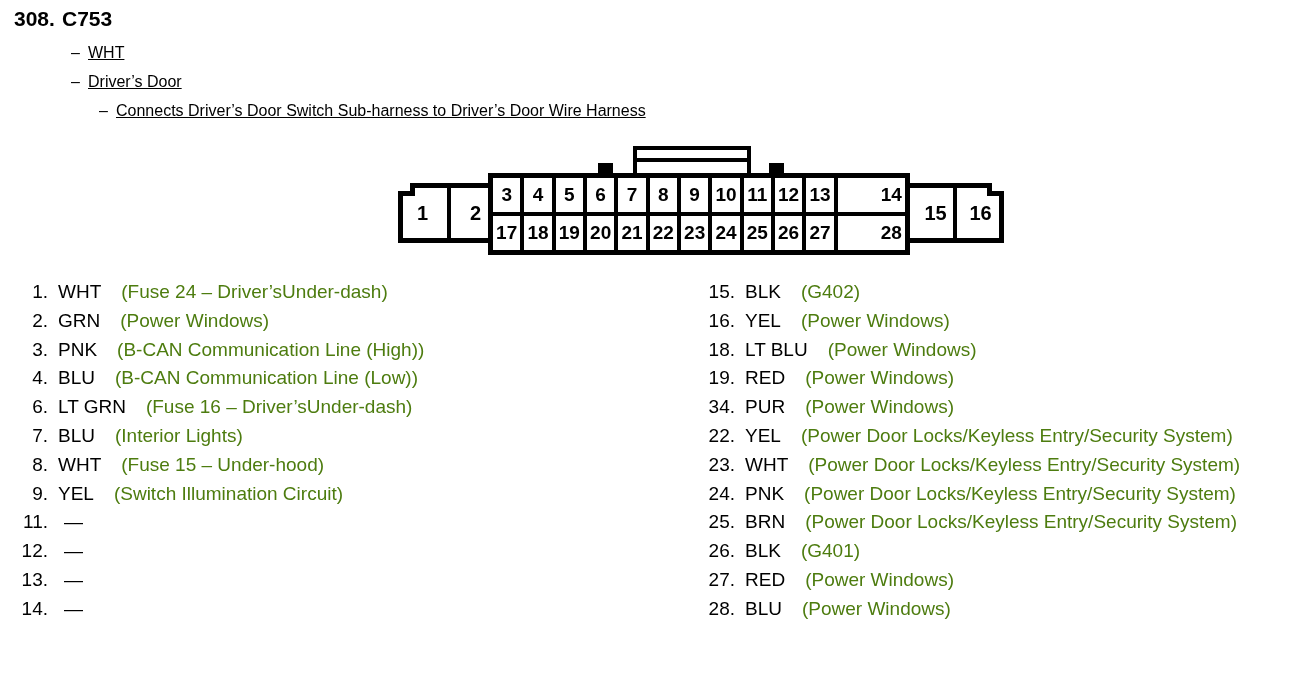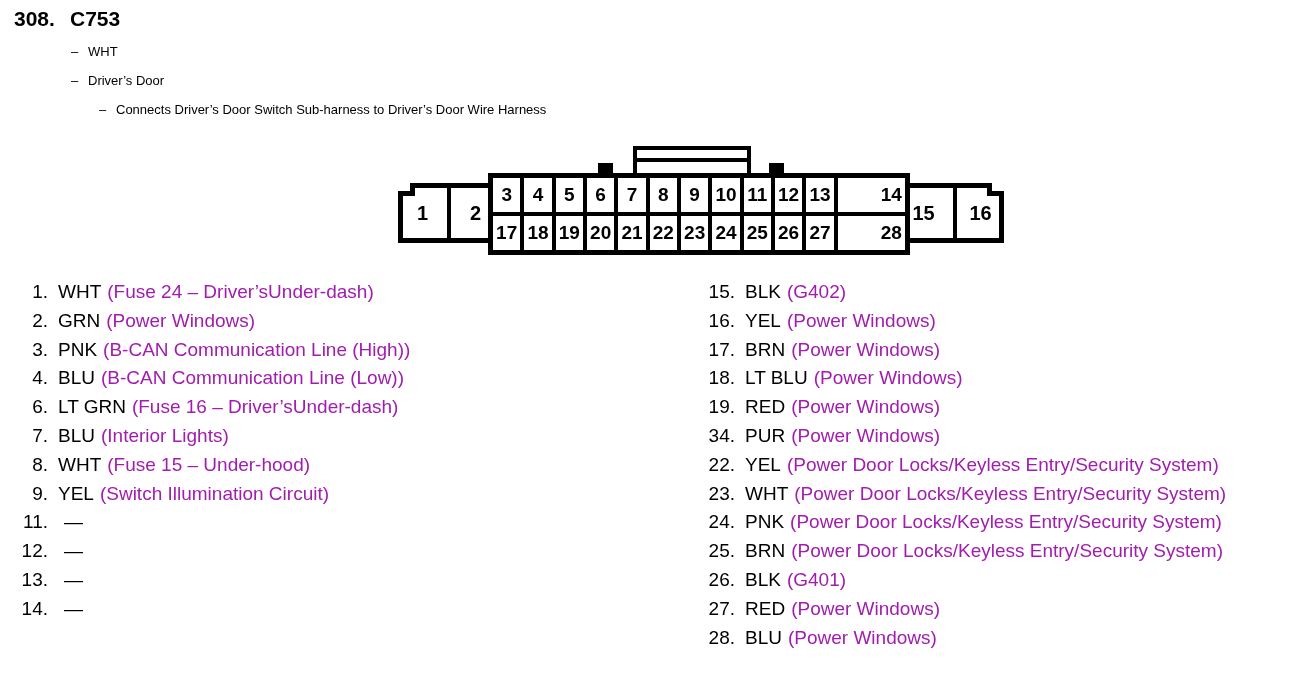--- a/index.html
+++ b/index.html
@@ -33,27 +33,28 @@
     font-weight: bold;
     letter-spacing: 0px;
     white-space: nowrap;
   }
   .hdr-num {
     display: inline-block;
     min-width: 48px;
   }
   .hdr-title {
     display: inline-block;
-    margin-left: 8px;
+    margin-left: 0;
   }
   .sub-line {
     position: absolute;
     left: 71px;
-    font-size: 13px;
+    font-size: 16px;
     white-space: nowrap;
+    text-decoration: underline;
   }
   .sub-dash {
     display: inline-block;
     width: 17px;
   }
   .sub-1 { top: 44px; }
   .sub-2 { top: 73px; }
   .sub-3 { top: 102px; margin-left: 28px; }
 
   
@@ -224,22 +225,22 @@
   }
   .pin-dot {
     display: inline-block;
     width: 10px;
     color: #000;
   }
   .pin-color {
     color: #000;
   }
   .pin-desc {
-    color: #a21caf;
-    margin-left: 6px;
+    color: #4d7c0f;
+    margin-left: 20px;
   }
   .pin-dash {
     color: #000;
     margin-left: 6px;
   }
 </style>
 </head>
 <body>
 
 <div class="header">
@@ -261,21 +262,21 @@
 
   <div class="end-block end-left"></div>
   <div class="end-divider dl"></div>
   <div class="notch notch-left"></div>
   <div class="end-cell" style="left:8px;width:49px;">1</div>
   <div class="end-cell" style="left:61px;width:49px;">2</div>
 
   <div class="end-block end-right"></div>
   <div class="end-divider dr"></div>
   <div class="notch notch-right"></div>
-  <div class="end-cell" style="left:508px;width:51px;">15</div>
+  <div class="end-cell" style="left:520px;width:51px;">15</div>
   <div class="end-cell" style="left:567px;width:47px;">16</div>
 
   <div class="latch">
     <div class="latch-bar"></div>
   </div>
 
   <div class="tab tab-6"></div>
   <div class="tab tab-11"></div>
 
   <div class="grid-block">
@@ -321,21 +322,20 @@
       <div class="pin-row"><span class="pin-idx">8.</span><span class="pin-dot">&nbsp;</span><span class="pin-color">WHT</span><span class="pin-desc">(Fuse 15 – Under-hood)</span></div>
       <div class="pin-row"><span class="pin-idx">9.</span><span class="pin-dot">&nbsp;</span><span class="pin-color">YEL</span><span class="pin-desc">(Switch Illumination Circuit)</span></div>
       <div class="pin-row"><span class="pin-idx">11.</span><span class="pin-dot">&nbsp;</span><span class="pin-dash">—</span></div>
       <div class="pin-row"><span class="pin-idx">12.</span><span class="pin-dot">&nbsp;</span><span class="pin-dash">—</span></div>
       <div class="pin-row"><span class="pin-idx">13.</span><span class="pin-dot">&nbsp;</span><span class="pin-dash">—</span></div>
       <div class="pin-row"><span class="pin-idx">14.</span><span class="pin-dot">&nbsp;</span><span class="pin-dash">—</span></div>
     </div>
   <div class="pin-col col-right" id="list-right">
       <div class="pin-row"><span class="pin-idx">15.</span><span class="pin-dot">&nbsp;</span><span class="pin-color">BLK</span><span class="pin-desc">(G402)</span></div>
       <div class="pin-row"><span class="pin-idx">16.</span><span class="pin-dot">&nbsp;</span><span class="pin-color">YEL</span><span class="pin-desc">(Power Windows)</span></div>
-      <div class="pin-row"><span class="pin-idx">17.</span><span class="pin-dot">&nbsp;</span><span class="pin-color">BRN</span><span class="pin-desc">(Power Windows)</span></div>
       <div class="pin-row"><span class="pin-idx">18.</span><span class="pin-dot">&nbsp;</span><span class="pin-color">LT BLU</span><span class="pin-desc">(Power Windows)</span></div>
       <div class="pin-row"><span class="pin-idx">19.</span><span class="pin-dot">&nbsp;</span><span class="pin-color">RED</span><span class="pin-desc">(Power Windows)</span></div>
       <div class="pin-row"><span class="pin-idx">34.</span><span class="pin-dot">&nbsp;</span><span class="pin-color">PUR</span><span class="pin-desc">(Power Windows)</span></div>
       <div class="pin-row"><span class="pin-idx">22.</span><span class="pin-dot">&nbsp;</span><span class="pin-color">YEL</span><span class="pin-desc">(Power Door Locks/Keyless Entry/Security System)</span></div>
       <div class="pin-row"><span class="pin-idx">23.</span><span class="pin-dot">&nbsp;</span><span class="pin-color">WHT</span><span class="pin-desc">(Power Door Locks/Keyless Entry/Security System)</span></div>
       <div class="pin-row"><span class="pin-idx">24.</span><span class="pin-dot">&nbsp;</span><span class="pin-color">PNK</span><span class="pin-desc">(Power Door Locks/Keyless Entry/Security System)</span></div>
       <div class="pin-row"><span class="pin-idx">25.</span><span class="pin-dot">&nbsp;</span><span class="pin-color">BRN</span><span class="pin-desc">(Power Door Locks/Keyless Entry/Security System)</span></div>
       <div class="pin-row"><span class="pin-idx">26.</span><span class="pin-dot">&nbsp;</span><span class="pin-color">BLK</span><span class="pin-desc">(G401)</span></div>
       <div class="pin-row"><span class="pin-idx">27.</span><span class="pin-dot">&nbsp;</span><span class="pin-color">RED</span><span class="pin-desc">(Power Windows)</span></div>
       <div class="pin-row"><span class="pin-idx">28.</span><span class="pin-dot">&nbsp;</span><span class="pin-color">BLU</span><span class="pin-desc">(Power Windows)</span></div>

